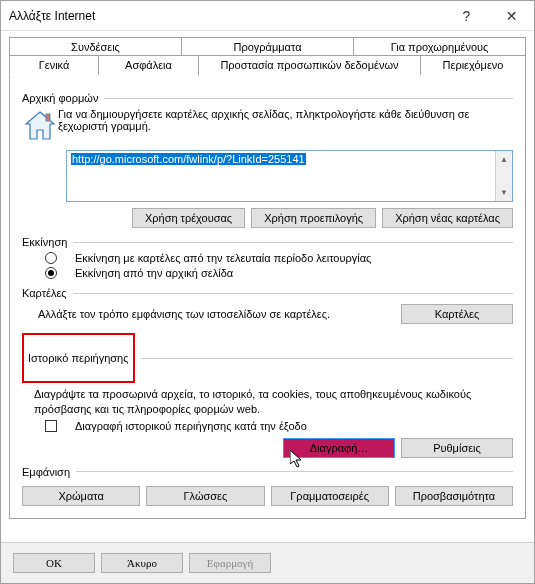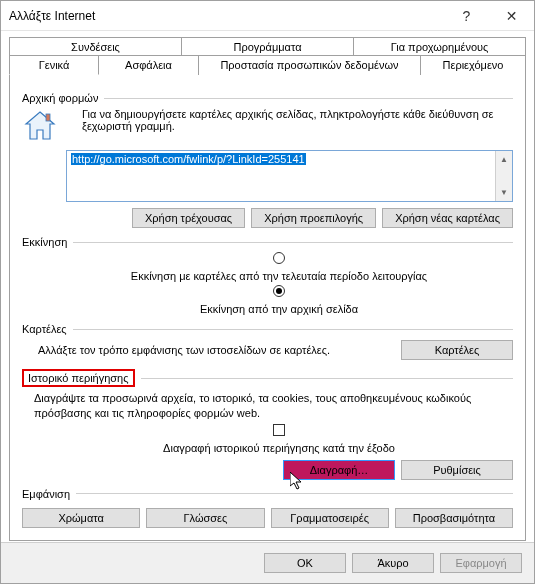--- a/index.html
+++ b/index.html
@@ -67,24 +67,24 @@
   }
   .group-sep {
     display: flex;
     align-items: center;
     margin: 8px 0 4px 0;
   }
   .group-sep .lbl { padding-right: 6px; white-space: nowrap; }
   .group-sep .line { flex:1; height:1px; background:#cfcfcf; }
   .highlight-box {
     border: 2px solid #e00000;
-    padding: 1px 4px;
+    padding: 17px 4px;
     display:inline-block;
   }
-  .home-row { display:flex; gap:24px; margin-top:4px; }
+  .home-row { display:flex; gap:0; margin-top:4px; }
   .home-icon {
     width:36px; height:36px;
     display:flex; align-items:center; justify-content:center;
   }
   .home-text { flex:1; font-size:11px; }
   .url-box {
     margin-top:6px; margin-left:44px;
     border:1px solid #7aa7d8;
     height:52px;
     display:flex;
@@ -120,43 +120,43 @@
     text-align:center;
     font-size:11px;
     min-width:112px;
   }
   .btn.blue-hover {
     border-color:#3399ff;
     background:#be185d;
     text-align:center;
   }
   .radio-row, .check-row {
-    display:flex; align-items:center; gap:6px;
+    display:flex; align-items:center; gap:18px;
     margin:3px 0 3px 23px;
     font-size:11px;
-    flex-direction:column;
   }
   .radio {
     width:12px; height:12px; border:1px solid #333; border-radius:50%;
     display:inline-flex; align-items:center; justify-content:center;
     background:#fff;
   }
   .radio.checked::after {
     content:""; width:6px; height:6px; background:#000; border-radius:50%;
   }
   .checkbox {
     width:12px; height:12px; border:1px solid #333; background:#fff;
   }
   .desc { margin:4px 0 4px 12px; font-size:11px; line-height:1.3; }
   .flex-between { display:flex; justify-content:space-between; align-items:center; gap:10px;margin-left:16px; }
   .footer {
     border-top:1px solid #cfcfcf;
     padding:10px 12px;
-    display:flex; justify-content:flex-end; gap:6px;
+    display:flex; justify-content:flex-start; gap:6px;
     background:#f0f0f0;
+    font-family:Liberation Serif, serif;
   }
   .footer .btn { min-width:82px; }
   .btn.disabled { color:#898989; }
   .cursor {
     position:absolute;
     width:16px; height:20px;
     pointer-events:none;
   }
   .btn-grid4 { display:flex; gap:6px; margin-top:8px; }
   .btn-grid4 .btn { flex:1; min-width:0; }

